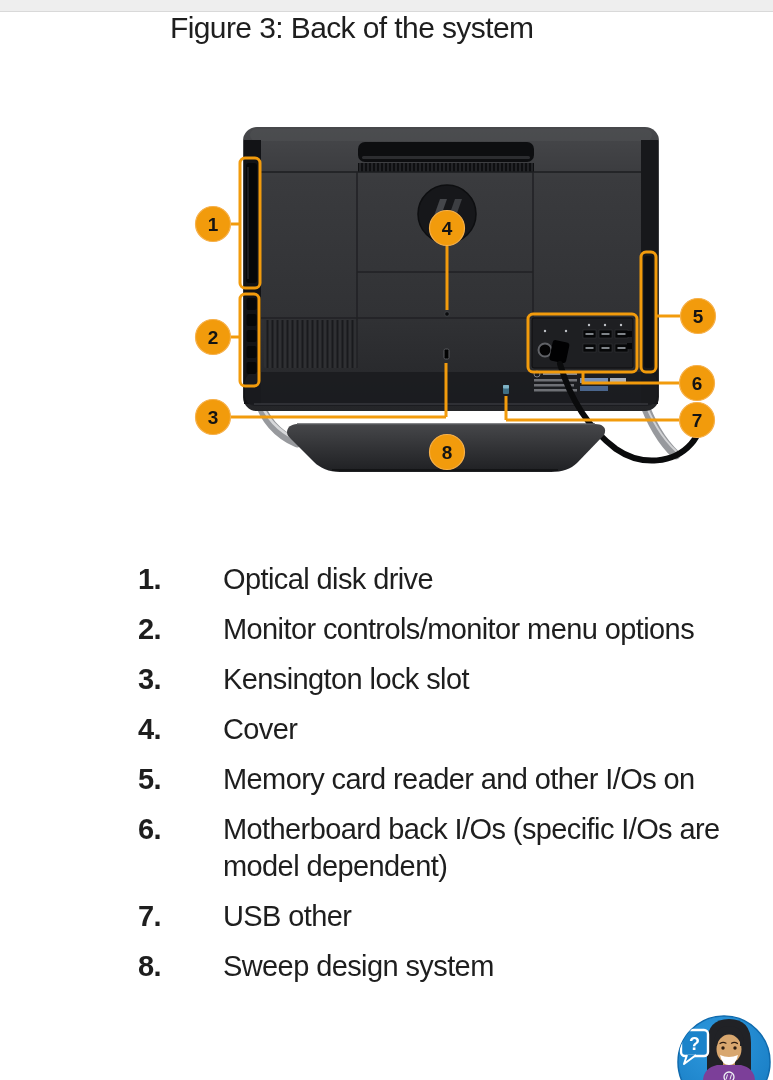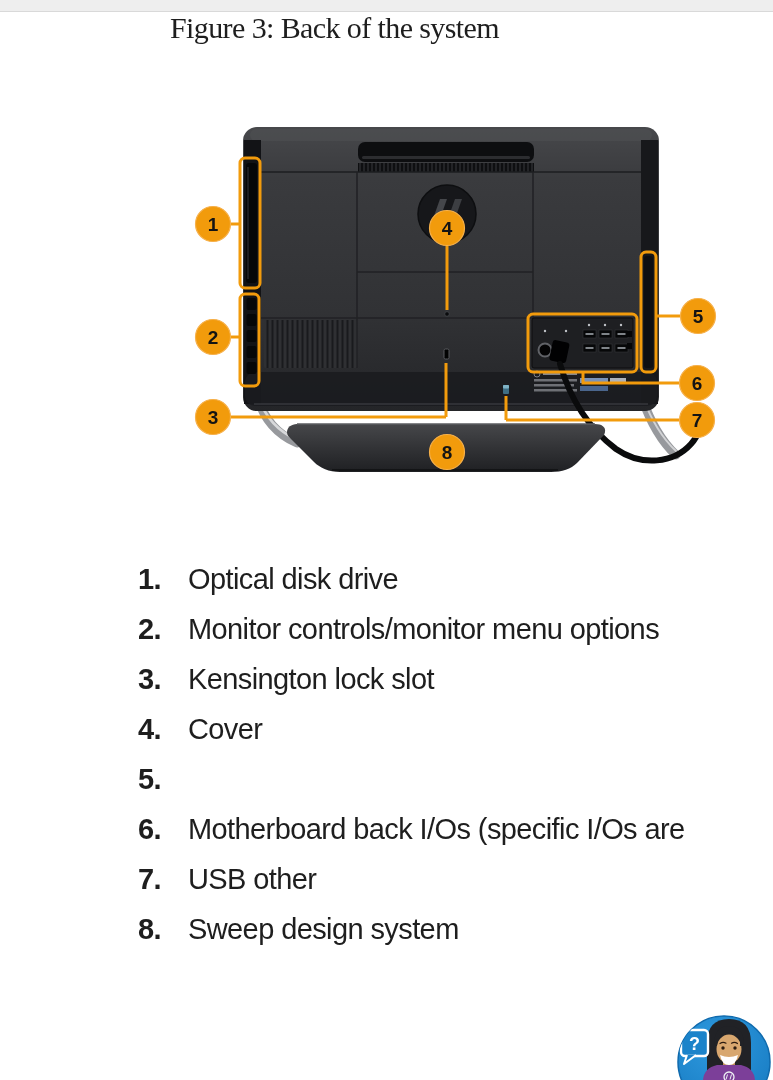--- a/index.html
+++ b/index.html
@@ -9,32 +9,32 @@
     font-family:"Liberation Sans","DejaVu Sans",sans-serif;
     -webkit-font-smoothing:antialiased;
   }
   .top-strip{
     position:absolute;top:0;left:0;width:773px;height:11px;
     background:#eeeeee;border-bottom:1px solid #d9d9d9;
   }
   .title{
     position:absolute;left:170px;top:9px;margin:0;
     font-size:30px;font-weight:500;letter-spacing:-0.6px;
-    color:#1e1e1e;line-height:38px;white-space:nowrap;font-family:Liberation Serif, serif;
+    color:#1e1e1e;line-height:38px;white-space:nowrap;
   }
   .figure-svg{position:absolute;top:0;left:0;}
   .legend{
     position:absolute;left:138px;top:561px;width:620px;
     color:#1e1e1e;font-size:29px;letter-spacing:-0.6px;
   }
   .legend-item{display:flex;margin:0 0 13px 0;}
   .legend-item .num{
     flex:0 0 50px;font-weight:700;line-height:37px;white-space:nowrap;
   }
-  .legend-item .lines{flex:1;}
+  .legend-item .lines{flex:1;margin-left:35px;}
   .legend-item .lines .line{line-height:37px;white-space:nowrap;}
   .assistant{
     position:absolute;left:675px;top:1014px;width:98px;height:66px;cursor:pointer;
   }
 </style>
 </head>
 <body>
 
 <div class="top-strip"></div>
 
@@ -239,26 +239,28 @@
   </div>
   <div class="legend-item">
     <span class="num">4.</span>
     <span class="lines">
         <div class="line">Cover</div>
       </span>
   </div>
   <div class="legend-item">
     <span class="num">5.</span>
     <span class="lines">
+      <div class="line">Memory card reader and other I/Os on</div>
     </span>
   </div>
   <div class="legend-item">
     <span class="num">6.</span>
     <span class="lines">
       <div class="line">Motherboard back I/Os (specific I/Os are</div>
+      <div class="line">model dependent)</div>
     </span>
   </div>
   <div class="legend-item">
     <span class="num">7.</span>
     <span class="lines">
         <div class="line">USB other</div>
       </span>
   </div>
   <div class="legend-item">
     <span class="num">8.</span>

